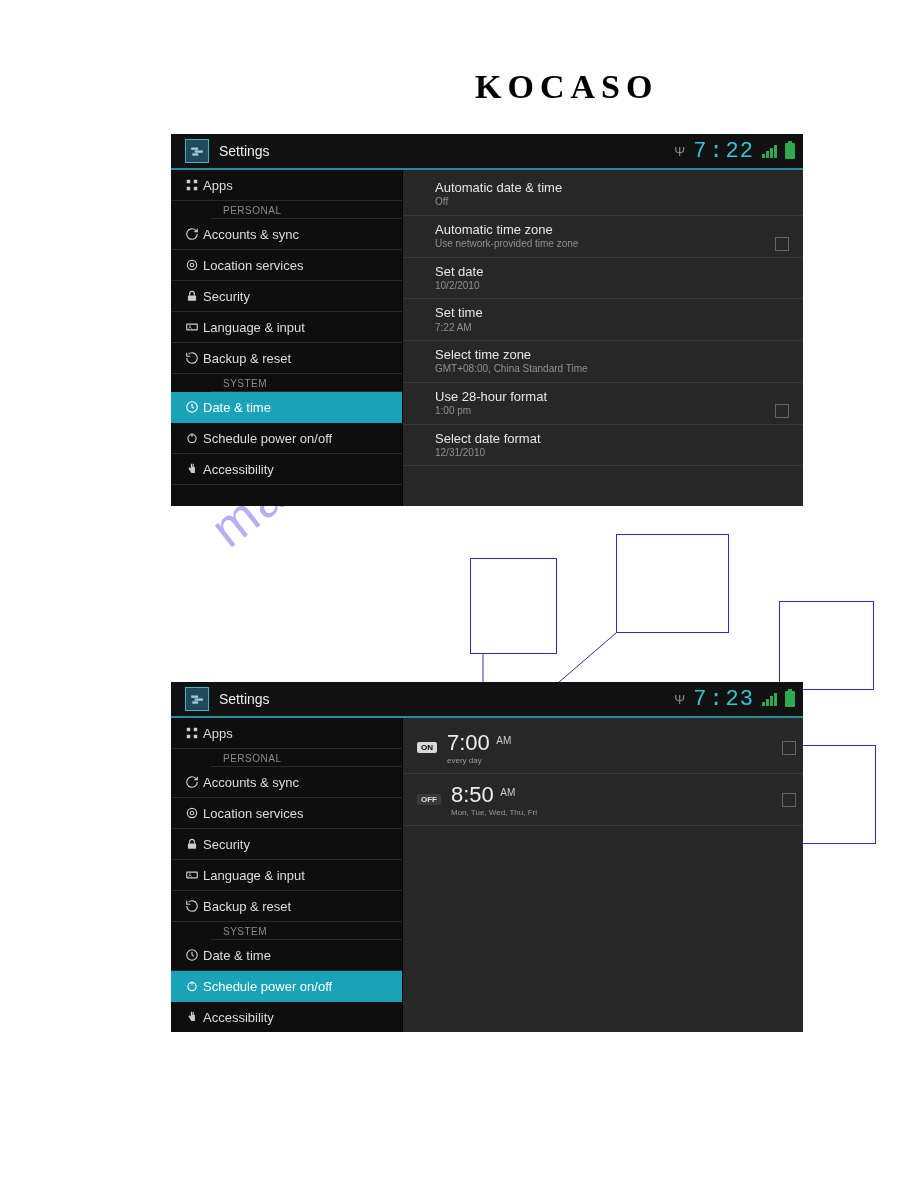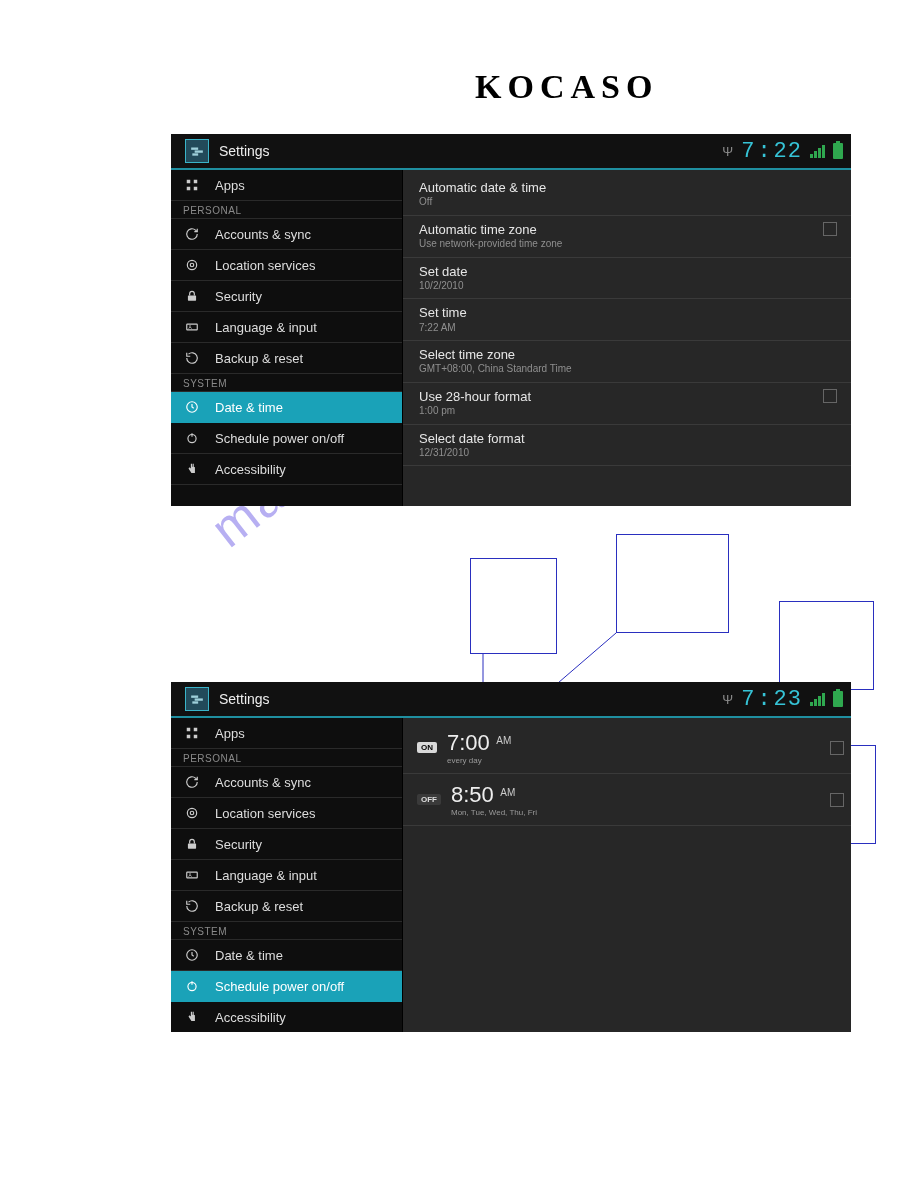--- a/index.html
+++ b/index.html
@@ -16,21 +16,21 @@
     top: 68px;
     left: 475px;
     font-family: "Times New Roman", serif;
     font-weight: 700;
     letter-spacing: 6px;
     font-size: 34px;
     color: #000;
   }
   .tablet {
     position: absolute;
-    width: 680px;
+    width: 632px;
     height: 372px;
     background: #14b8a6;
     left: 171px;
   }
   .tablet.t1 { top: 134px; }
   .tablet.t2 { top: 682px; height: 350px; }
   .tablet-inner {
     position: absolute;
     inset: 0;
     background: #000;
@@ -84,55 +84,56 @@
   }
   .sidebar {
     width: 232px;
     background: #0e0e0e;
     overflow: hidden;
     border-right: 1px solid #000;
   }
   .sidebar .item {
     display: flex;
     align-items: center;
-    gap: 14px;
+    gap: 2px;
     padding: 6px 12px;
     color: #ddd;
     font-size: 13px;
     border-bottom: 1px solid #2a2a2a;
     min-height: 27px;
   }
   .sidebar .section {
     color: #8a8a8a;
     font-size: 10px;
     padding: 4px 12px 2px;
     letter-spacing: 0.5px;
     background: #0e0e0e;
     border-bottom: 1px solid #2a2a2a;
+    margin-left: 40px;
   }
   .sidebar .item.active {
     background: #1aa2b8;
     color: #fff;
     border-bottom: 1px solid #1aa2b8;
   }
   .sidebar .icon {
     width: 18px; height: 18px; display:inline-flex; align-items:center; justify-content:center;
     color: #ccc;
   }
   .content {
     flex: 1;
     background: #272727;
     padding: 4px 0;
     overflow: hidden;
   }
   .row {
-    padding: 6px 14px 6px 16px;
+    padding: 6px 14px 6px 32px;
     border-bottom: 1px solid #3a3a3a;
     display: flex;
-    align-items: flex-start;
+    align-items: flex-end;
   }
   .row .txts { flex: 1; }
   .row .ttl { color: #e6e6e6; font-size: 13px; line-height: 1.25; }
   .row .sub { color: #8f8f8f; font-size: 10px; line-height: 1.25; }
   .chk {
     width: 14px; height: 14px; border: 1px solid #666; background: transparent;
   }
   
   .sched-row {
     display: flex; align-items: center;

